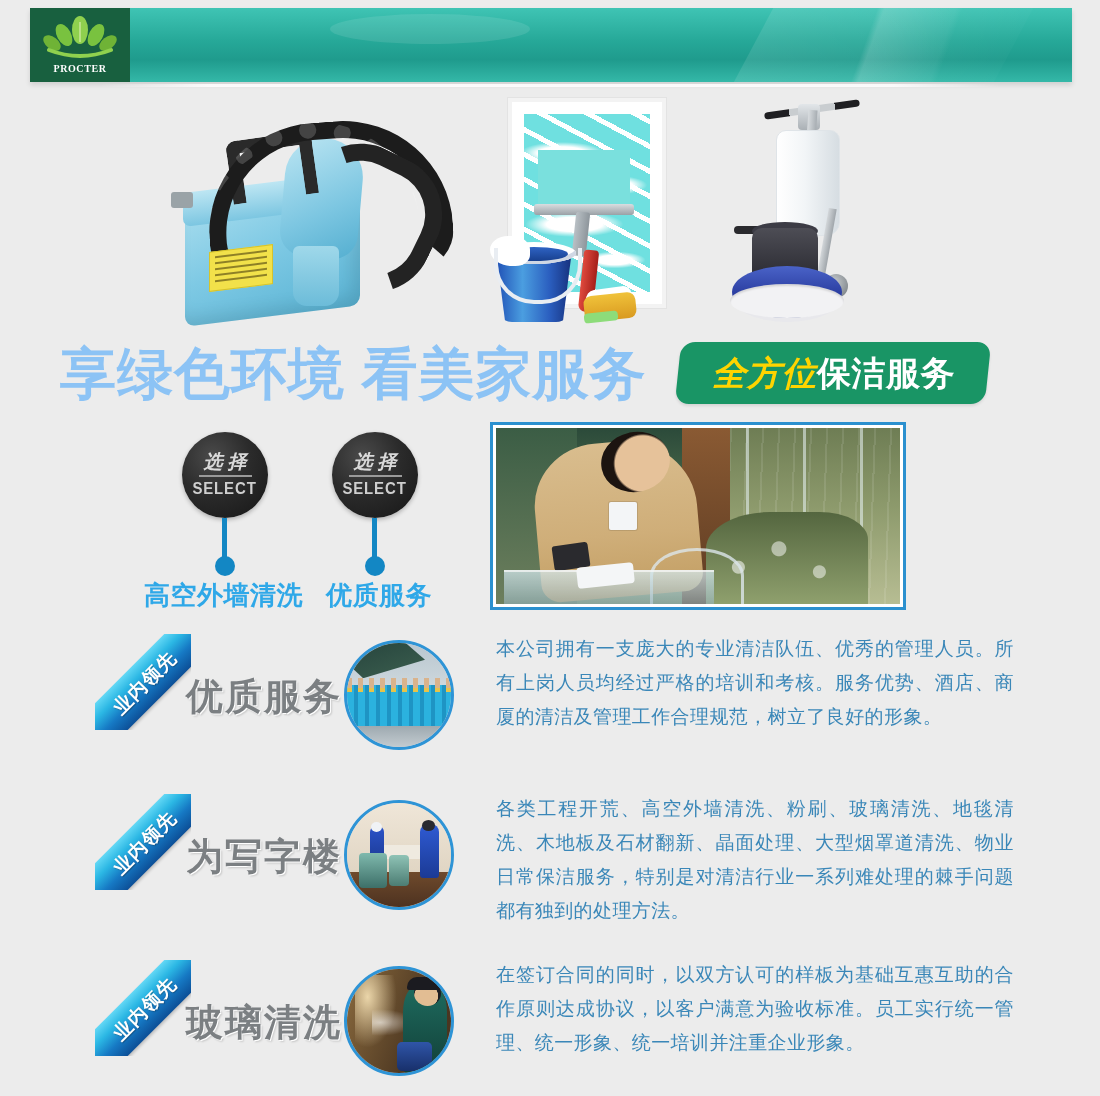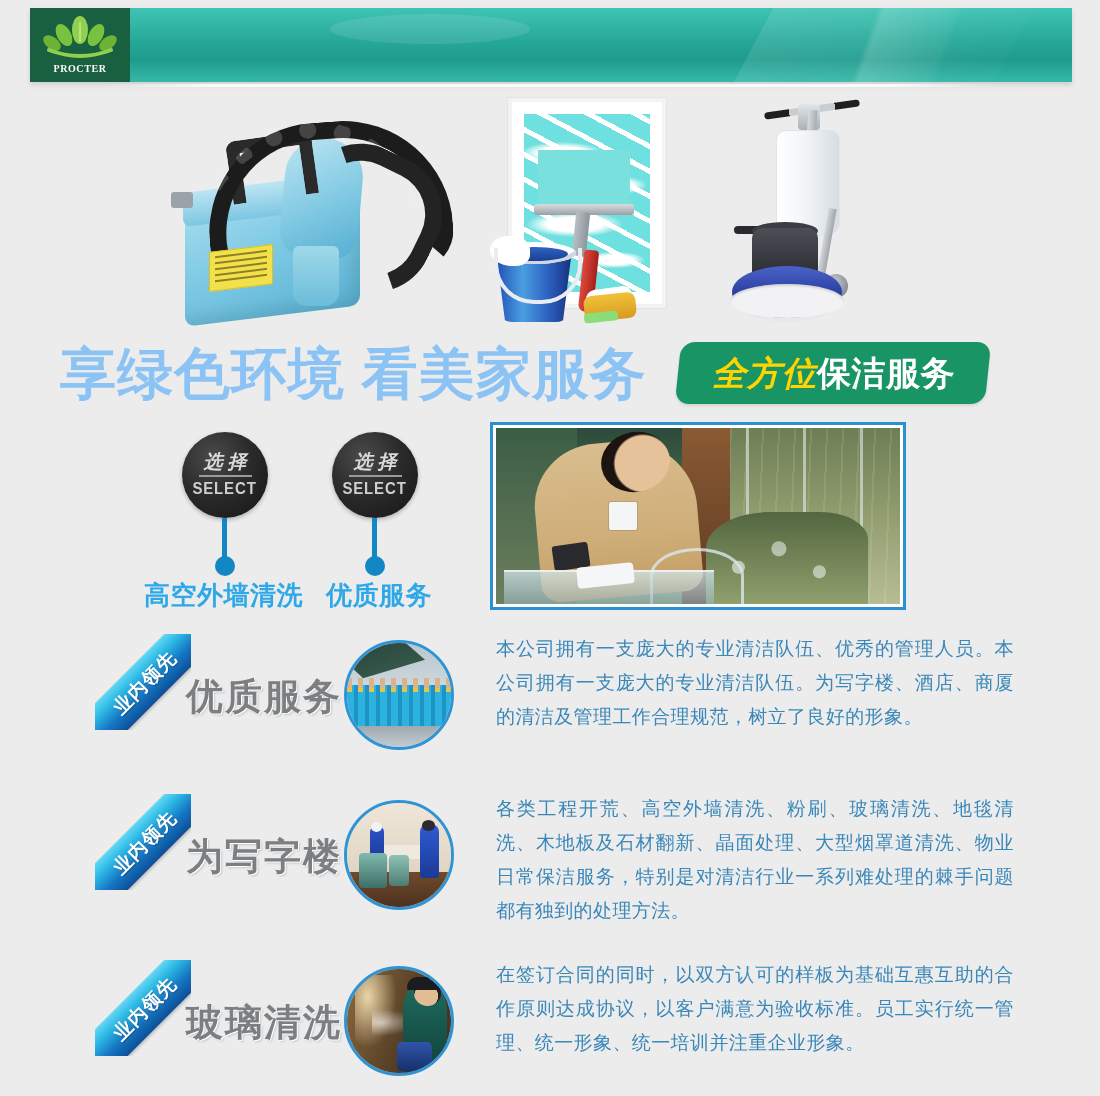--- a/index.html
+++ b/index.html
@@ -760,21 +760,21 @@
     <div class="circle-photo" style="top:640px;">
       <div class="cp-inner">
         <div class="cp-team-sky"></div>
         <div class="cp-team-roof"></div>
         <div class="cp-team-ground"></div>
         <div class="cp-team-row"></div>
         <div class="cp-team-collar"></div>
         <div class="cp-team-heads"></div>
       </div>
     </div>
-    <div class="block-text" style="top:632px;">本公司拥有一支庞大的专业清洁队伍、优秀的管理人员。本公司拥有一支庞大的专业清洁队伍。为写字楼、酒店、商厦的清洁及管理工作合理规范，树立了良好的形象。</div>
+    <div class="block-text" style="top:632px;">本公司拥有一支庞大的专业清洁队伍、优秀的管理人员。所有上岗人员均经过严格的培训和考核。服务优势、酒店、商厦的清洁及管理工作合理规范，树立了良好的形象。</div>
   </div>
 
   <div class="block" style="top:0;">
     <div class="ribbon" style="top:794px;">
       <div class="ribbon-band">
         <span class="ribbon-text">业内领先</span>
       </div>
     </div>
     <div class="block-title" style="top:832px;">为写字楼</div>
     <div class="circle-photo" style="top:800px;">

